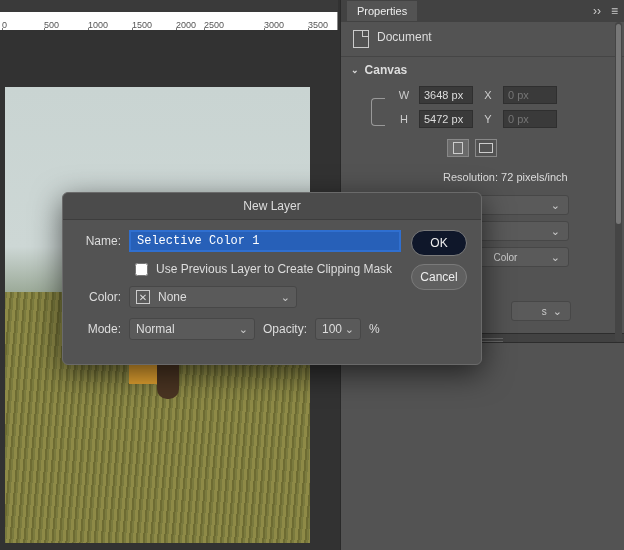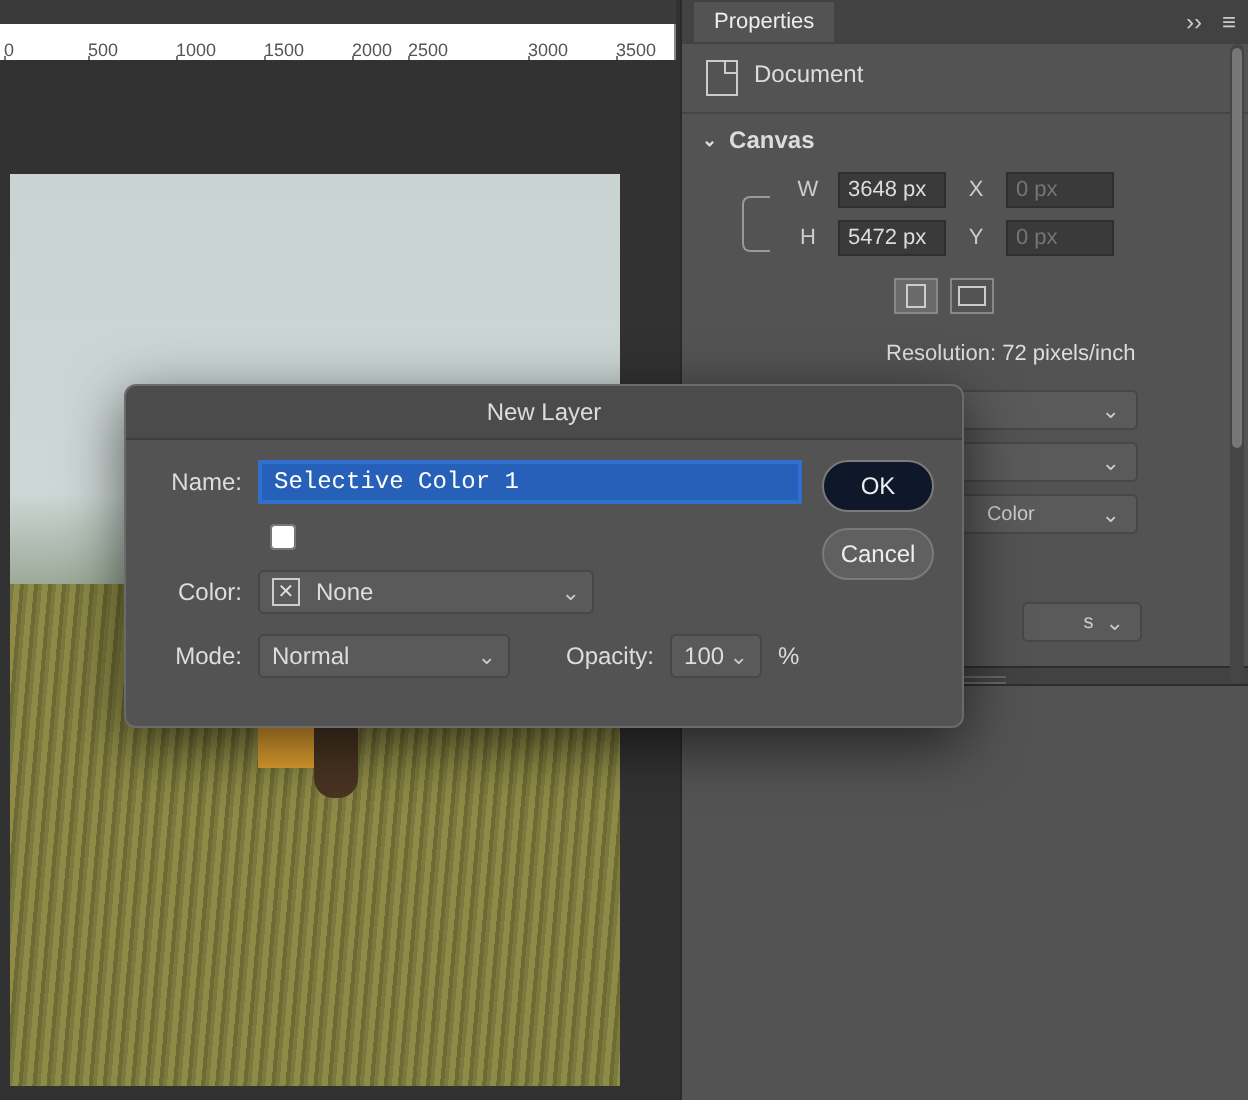--- a/index.html
+++ b/index.html
@@ -60,21 +60,21 @@
 .drow input[type=text] { flex:0 0 272px; height:22px; background:#454545; border:2px solid #2f6fd0; color:#fff; font-size:12px; padding:2px 6px;}
 .drow input[type=text].sel-text { background:#2760b8;font-family:Liberation Mono, monospace;}
 .drow.chk { padding-left:58px;}
 .drow.chk input { width:13px; height:13px;}
 .dsel { height:22px; background:#5a5a5a; border:1px solid #474747; border-radius:3px; display:flex; align-items:center; padding:0 6px; font-size:12px;}
 .dsel .x { width:14px; height:14px; border:1px solid #ccc; margin-right:4px; display:flex; align-items:center; justify-content:center; font-size:10px;}
 .dsel.small { width:168px; justify-content:space-between;}
 .dsel.small::after, .dsel.mode::after, .dsel.op::after {content:"⌄"; font-size:11px; color:#ccc;}
 .dsel.mode { width:126px; justify-content:space-between;}
 .dsel.op { width:46px; justify-content:space-between;}
-.drow .op-lab { margin-left:20px;}
+.drow .op-lab { }
 .btns { position:absolute; top:10px; right:14px; display:flex; flex-direction:column; gap:8px;}
 .btn { width:56px; height:26px; border-radius:13px; border:1px solid #7a7a7a; background:#606060; color:#eee; font-size:12px; display:flex; align-items:center; justify-content:center; cursor:pointer;}
 .btn.primary { background:#0f172a;}
 </style>
 </head>
 <body>
 
 <div class="ruler-top-bar"></div>
 <div class="ruler">
   <span class="tick" style="left:2px">0</span>
@@ -161,20 +161,21 @@
     <div class="btns">
       <div class="btn primary">OK</div>
       <div class="btn">Cancel</div>
     </div>
     <div class="drow">
       <span class="dl">Name:</span>
       <input type="text" class="sel-text" value="Selective Color 1" style="">
     </div>
     <div class="drow chk">
       <input type="checkbox" style="">
+      <span>Use Previous Layer to Create Clipping Mask</span>
     </div>
     <div class="drow">
       <span class="dl">Color:</span>
       <div class="dsel small">
         <span style="display:flex;align-items:center;gap:4px">
           <span class="x">✕</span>
           <span>None</span>
         </span>
       </div>
     </div>

